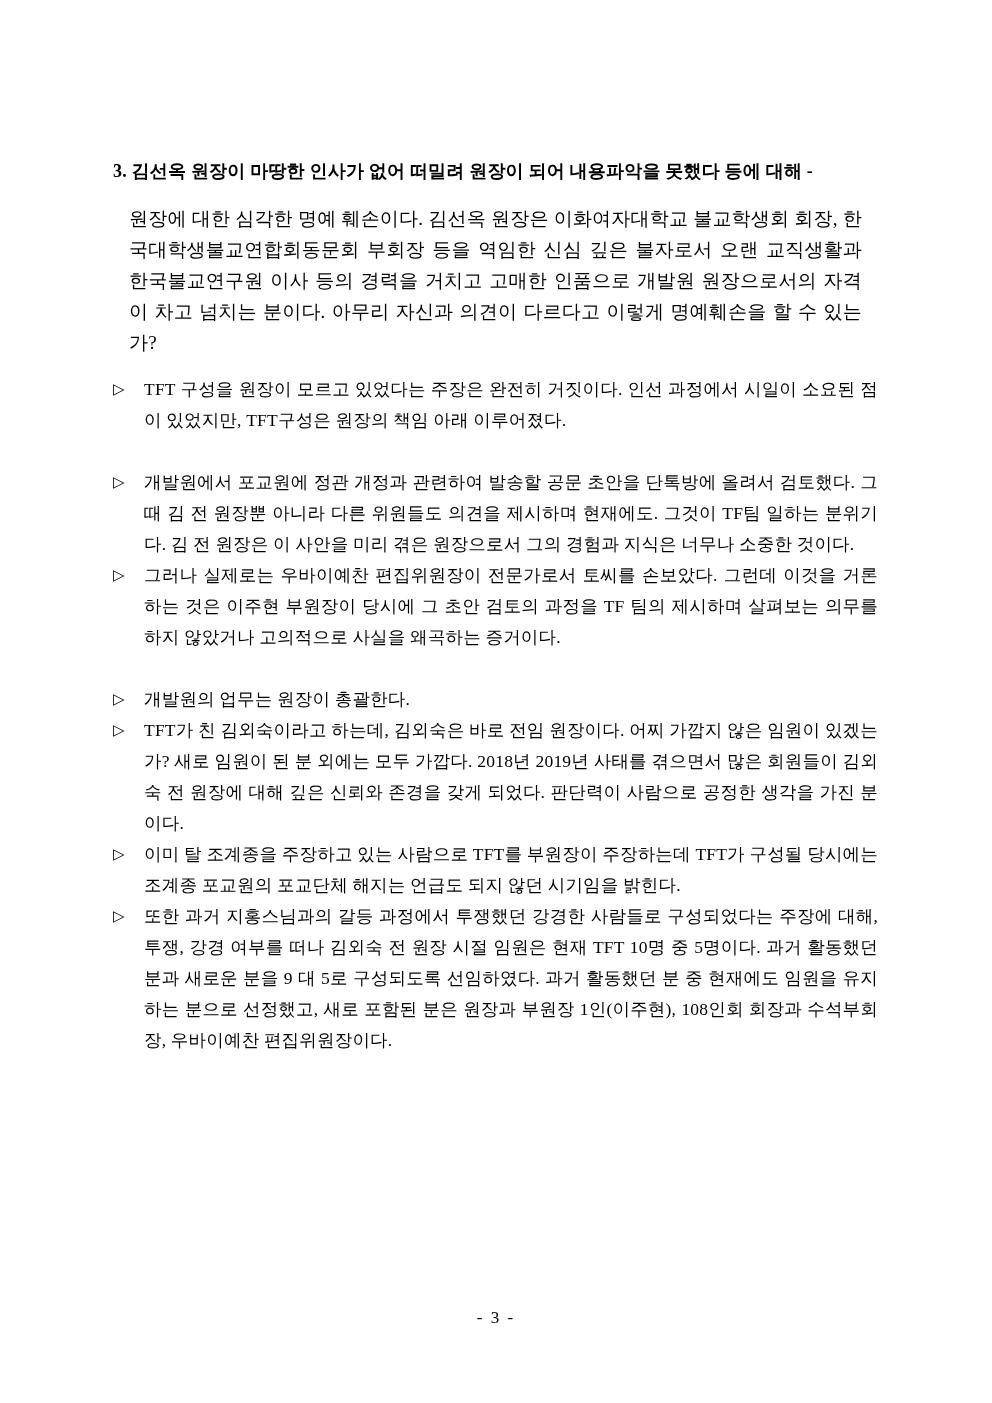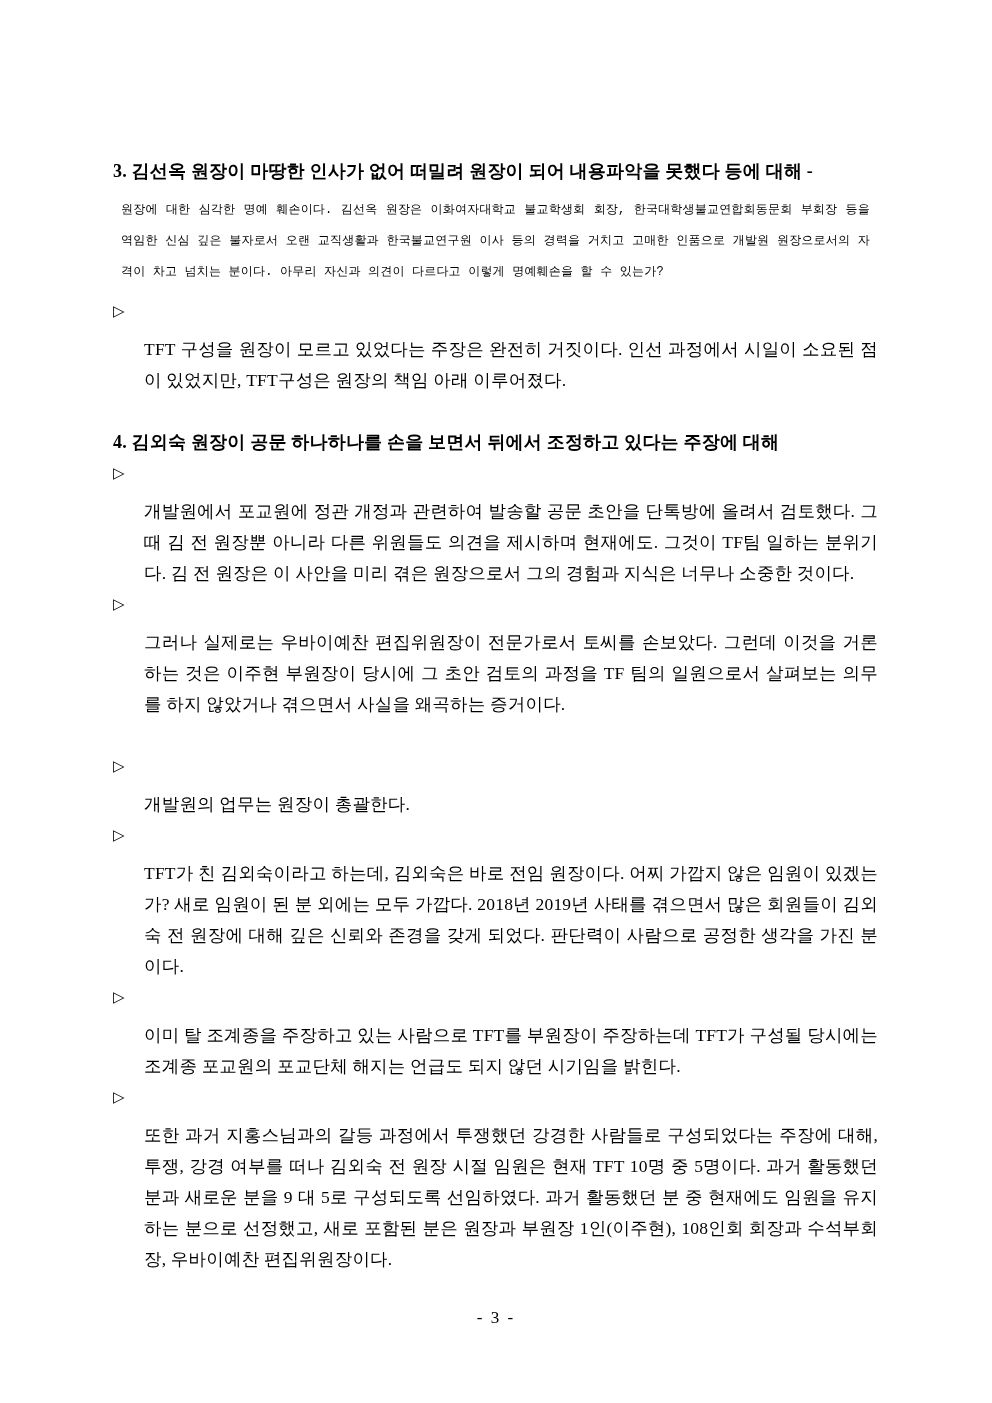--- a/index.html
+++ b/index.html
@@ -29,45 +29,43 @@
     margin: 0;
     font-size: 18px;
     line-height: 31px;
     font-weight: 700;
     letter-spacing: 0.2px;
     text-align: justify;
     padding-left: 16px;
     text-indent: -16px;
   }
   .para {
-    margin: 8px;
-    font-size: 12px;
+    margin: 16px;
+    font-size: 19px;
     line-height: 31px;
     letter-spacing: 0.2px;
     text-align: justify;
-    font-family: Liberation Mono, monospace;
   }
   .bullet {
     display: flex;
     align-items: flex-start;
   }
   .marker {
     flex: 0 0 31px;
     width: 31px;
     font-size: 15px;
     line-height: 31px;
     color: #000000;
   }
   .bullet-text {
     flex: 1 1 auto;
     font-size: 17.5px;
     line-height: 31px;
     letter-spacing: 0.2px;
     text-align: justify;
-    margin-top: 38px;
   }
   .footer {
     position: absolute;
     top: 1302px;
     left: 0;
     right: 0;
     text-align: center;
     font-size: 17px;
     letter-spacing: 2px;
     line-height: 31px;
@@ -81,28 +79,27 @@
   <section class="section">
     <h2 class="heading">3. 김선옥 원장이 마땅한 인사가 없어 떠밀려 원장이 되어 내용파악을 못했다 등에 대해 -</h2>
     <p class="para">원장에 대한 심각한 명예 훼손이다. 김선옥 원장은 이화여자대학교 불교학생회 회장, 한국대학생불교연합회동문회 부회장 등을 역임한 신심 깊은 불자로서 오랜 교직생활과 한국불교연구원 이사 등의 경력을 거치고 고매한 인품으로 개발원 원장으로서의 자격이 차고 넘치는 분이다. 아무리 자신과 의견이 다르다고 이렇게 명예훼손을 할 수 있는가?</p>
     <div class="bullet">
       <span class="marker">▷</span>
       <span class="bullet-text">TFT 구성을 원장이 모르고 있었다는 주장은 완전히 거짓이다. 인선 과정에서 시일이 소요된 점이 있었지만, TFT구성은 원장의 책임 아래 이루어졌다.</span>
     </div>
   </section>
 
   <section class="section">
-    <h2 class="heading">4. 김외숙 원장이 공문 하나하나를 손을 보면서 뒤에서 조정하고 있다는 주장에 대해</h2>
     <div class="bullet">
       <span class="marker">▷</span>
       <span class="bullet-text">개발원에서 포교원에 정관 개정과 관련하여 발송할 공문 초안을 단톡방에 올려서 검토했다. 그때 김 전 원장뿐 아니라 다른 위원들도 의견을 제시하며 현재에도. 그것이 TF팀 일하는 분위기다. 김 전 원장은 이 사안을 미리 겪은 원장으로서 그의 경험과 지식은 너무나 소중한 것이다.</span>
     </div>
     <div class="bullet">
       <span class="marker">▷</span>
-      <span class="bullet-text">그러나 실제로는 우바이예찬 편집위원장이 전문가로서 토씨를 손보았다. 그런데 이것을 거론하는 것은 이주현 부원장이 당시에 그 초안 검토의 과정을 TF 팀의 일원으로서 살펴보는 의무를 하지 않았거나 겪으면서 사실을 왜곡하는 증거이다.</span>
+      <span class="bullet-text">그러나 실제로는 우바이예찬 편집위원장이 전문가로서 토씨를 손보았다. 그런데 이것을 거론하는 것은 이주현 부원장이 당시에 그 초안 검토의 과정을 TF 팀의 제시하며 살펴보는 의무를 하지 않았거나 고의적으로 사실을 왜곡하는 증거이다.</span>
     </div>
   </section>
 
   <section class="section">
     <div class="bullet">
       <span class="marker">▷</span>
       <span class="bullet-text">개발원의 업무는 원장이 총괄한다.</span>
     </div>
     <div class="bullet">
       <span class="marker">▷</span>

